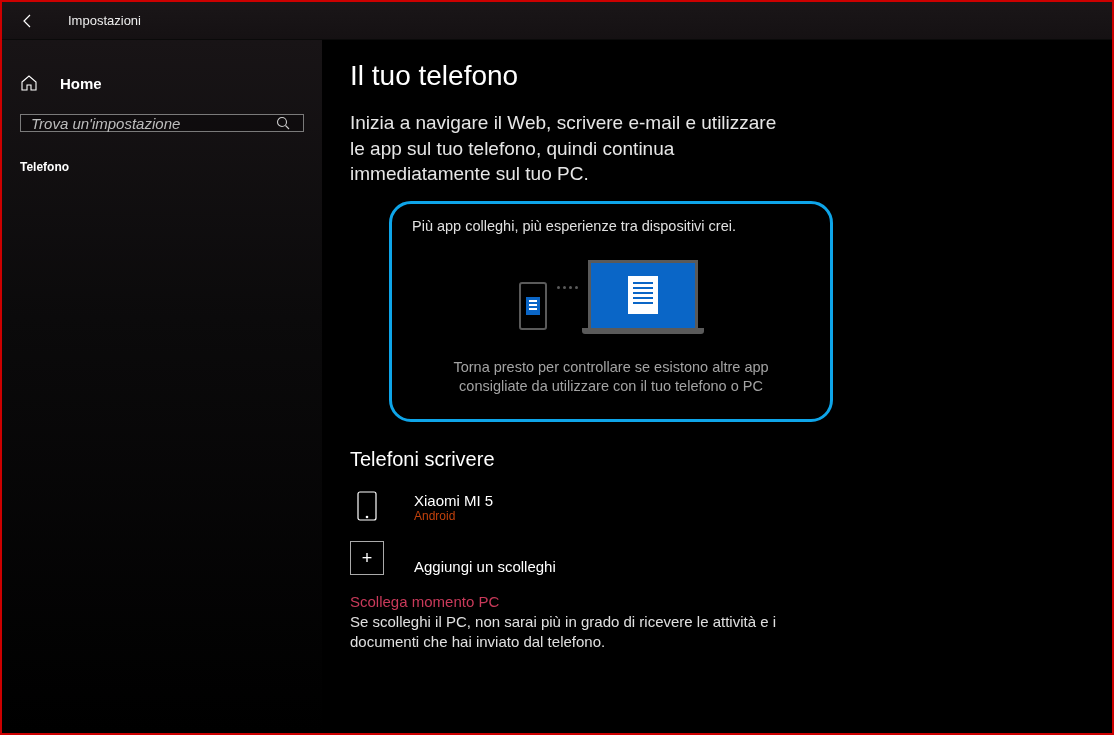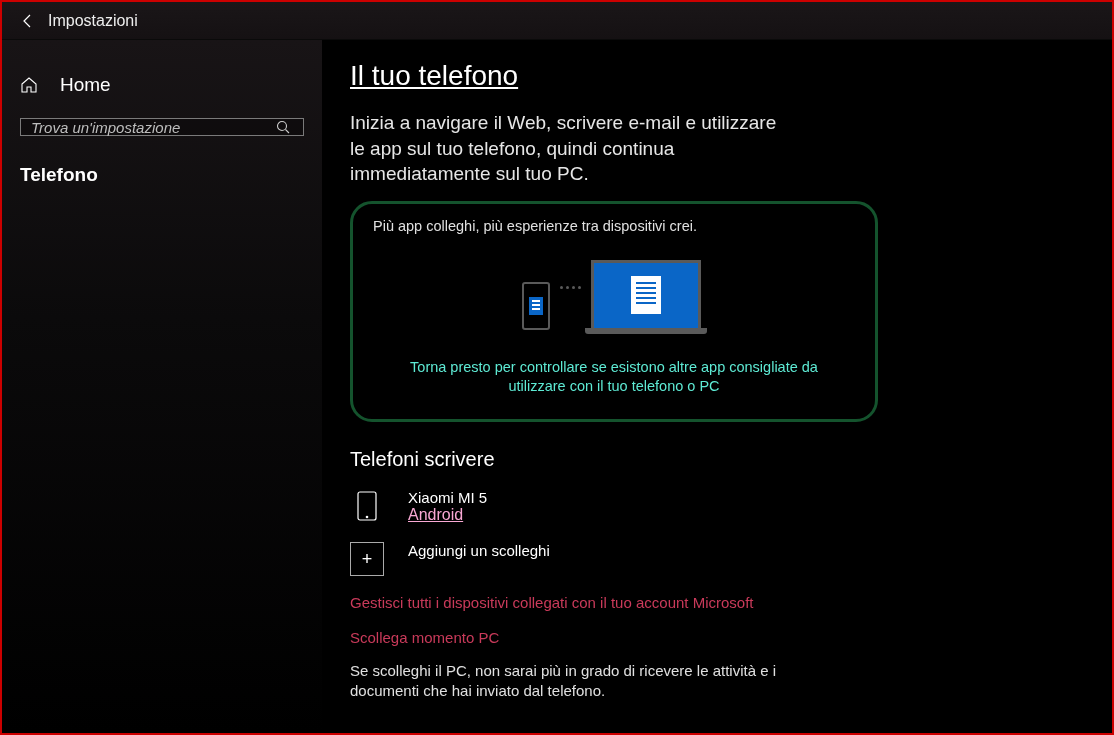--- a/index.html
+++ b/index.html
@@ -24,42 +24,42 @@
 }
 .back-btn {
   width: 28px;
   height: 28px;
   display: flex;
   align-items: center;
   justify-content: center;
   cursor: pointer;
 }
 .titlebar-text {
-  margin-left: 6px;
-  font-size: 16px;
+  margin-left: 26px;
+  font-size: 13px;
   color: #eee;
 }
 .body-wrap {
   flex: 1;
   display: flex;
   overflow: hidden;
 }
 .sidebar {
   width: 320px;
   background: linear-gradient(to bottom, #181416 0%, #0b0a0b 40%, #000 100%);
   padding-top: 28px;
 }
 .home-row {
   display: flex;
   align-items: center;
   padding: 6px 18px 14px 18px;
   cursor: pointer;
 }
 .home-row .icon { width: 22px; display:flex; }
-.home-row .label { margin-left: 18px; font-size: 19px; }
+.home-row .label { margin-left: 18px; font-size: 15px; font-weight: bold; }
 .search-box {
   margin: 8px 18px 18px 18px;
   height: 18px;
   border: 1px solid #7a7a7a;
   background: rgba(0,0,0,.25);
   display: flex;
   align-items: center;
   padding: 0 10px;
 }
 .search-box input {
@@ -69,50 +69,50 @@
   outline: none;
   color: #ccc;
   font-size: 15px;
   font-style: italic;
   font-family: inherit;
 }
 .search-box input::placeholder { color: #bdbdbd; font-style: italic; }
 .search-box .sicon { width: 18px; display:flex; }
 .nav-item {
   padding: 10px 18px;
-  font-size: 19px;
+  font-size: 12px;
   font-weight: 600;
   color: #fff;
   cursor: pointer;
 }
 .main {
   flex: 1;
   background: #000;
   padding: 20px 28px 0 28px;
   overflow: auto;
 }
 .page-title {
   font-size: 28px;
   font-weight: 400;
   margin-bottom: 18px;
-  text-decoration: underline;
 }
 .intro-text {
   font-size: 19px;
   color: #e6e6e6;
   line-height: 1.35;
   max-width: 430px;
   margin-bottom: 14px;
 }
 .highlight-box {
-  border: 3px solid #14532d;
+  border: 3px solid #0ea5e9;
   border-radius: 22px;
   padding: 14px 20px 22px 20px;
-  width: 528px;
+  width: 444px;
   margin-bottom: 26px;
+  margin-left: 39px;
 }
 .highlight-box .lead {
   font-size: 14.5px;
   color: #e0e0e0;
   margin-bottom: 26px;
 }
 .devices-illus {
   display: flex;
   align-items: flex-end;
   justify-content: center;
@@ -137,41 +137,41 @@
   display:flex;align-items:center;justify-content:center;
 }
 .doc-big{width:30px;height:38px;background:#fff;position:relative;}
 .doc-big::before{content:"";position:absolute;top:-6px;left:6px;width:30px;height:38px;background:#d0e6fb;z-index:-1;}
 .doc-big::after{content:"";position:absolute;top:6px;left:5px;right:5px;height:2px;background:#0a66c7;box-shadow:0 5px 0 #0a66c7,0 10px 0 #0a66c7,0 15px 0 #0a66c7,0 20px 0 #0a66c7;}
 .laptop-base{width:122px;height:6px;background:#5a5a5a;margin-left:-6px;border-radius:0 0 3px 3px;}
 .box-title{
   text-align:center;font-size:20px;font-weight:400;margin-bottom:14px;
 }
 .box-sub{
-  text-align:center;font-size:14.5px;color:#5eead4;line-height:1.35;padding:0 26px;
+  text-align:center;font-size:14.5px;color:#a3a3a3;line-height:1.35;padding:0 26px;
 }
 .section-title{
   font-size:20px;font-weight:400;margin-bottom:18px;
 }
 .device-row{
-  display:flex;align-items:flex-start;margin-bottom:18px;cursor:pointer;
+  display:flex;align-items:flex-end;margin-bottom:18px;cursor:pointer;gap:6px;
 }
 .device-icon{
   width:34px;height:34px;display:flex;align-items:center;justify-content:center;margin-right:24px;
 }
 .add-box{
   width:34px;height:34px;border:1px solid #aaa;display:flex;align-items:center;justify-content:center;font-size:18px;color:#fff;margin-right:24px;
 }
 .device-info .dname{font-size:15px;}
-.device-info .dplat{font-size:16px;color:#f9a8d4;text-decoration:underline;}
+.device-info .dplat{font-size:12px;color:#c2410c;}
 .link-row{
   font-size:15px;color:#c93a5a;margin-top:18px;cursor:pointer;
 }
 .footer-text{
-  font-size:15px;color:#e0e0e0;margin-top:15px;line-height:1.35;max-width:470px;
+  font-size:15px;color:#e0e0e0;margin-top:2px;line-height:1.35;max-width:470px;
 }
 </style>
 </head>
 <body>
 
 <div class="titlebar">
   <div class="back-btn">
     <svg width="16" height="16" viewBox="0 0 16 16">
         <path d="M10 2 L4 8 L10 14" stroke="#fff" stroke-width="1.2" fill="none"></path>
       </svg>
@@ -242,17 +242,16 @@
       </div>
     </div>
 
     <div class="device-row">
       <div class="add-box">+</div>
       <div class="device-info">
         <div class="dname">Aggiungi un scolleghi</div>
       </div>
     </div>
 
-    <div class="link-row">Gestisci tutti i dispositivi collegati con il tuo account Microsoft</div>
     <div class="link-row">Scollega momento PC</div>
     <p class="footer-text">Se scolleghi il PC, non sarai più in grado di ricevere le attività e i documenti che hai inviato dal telefono.</p>
   </div>
 </div>
 
 </body></html>

